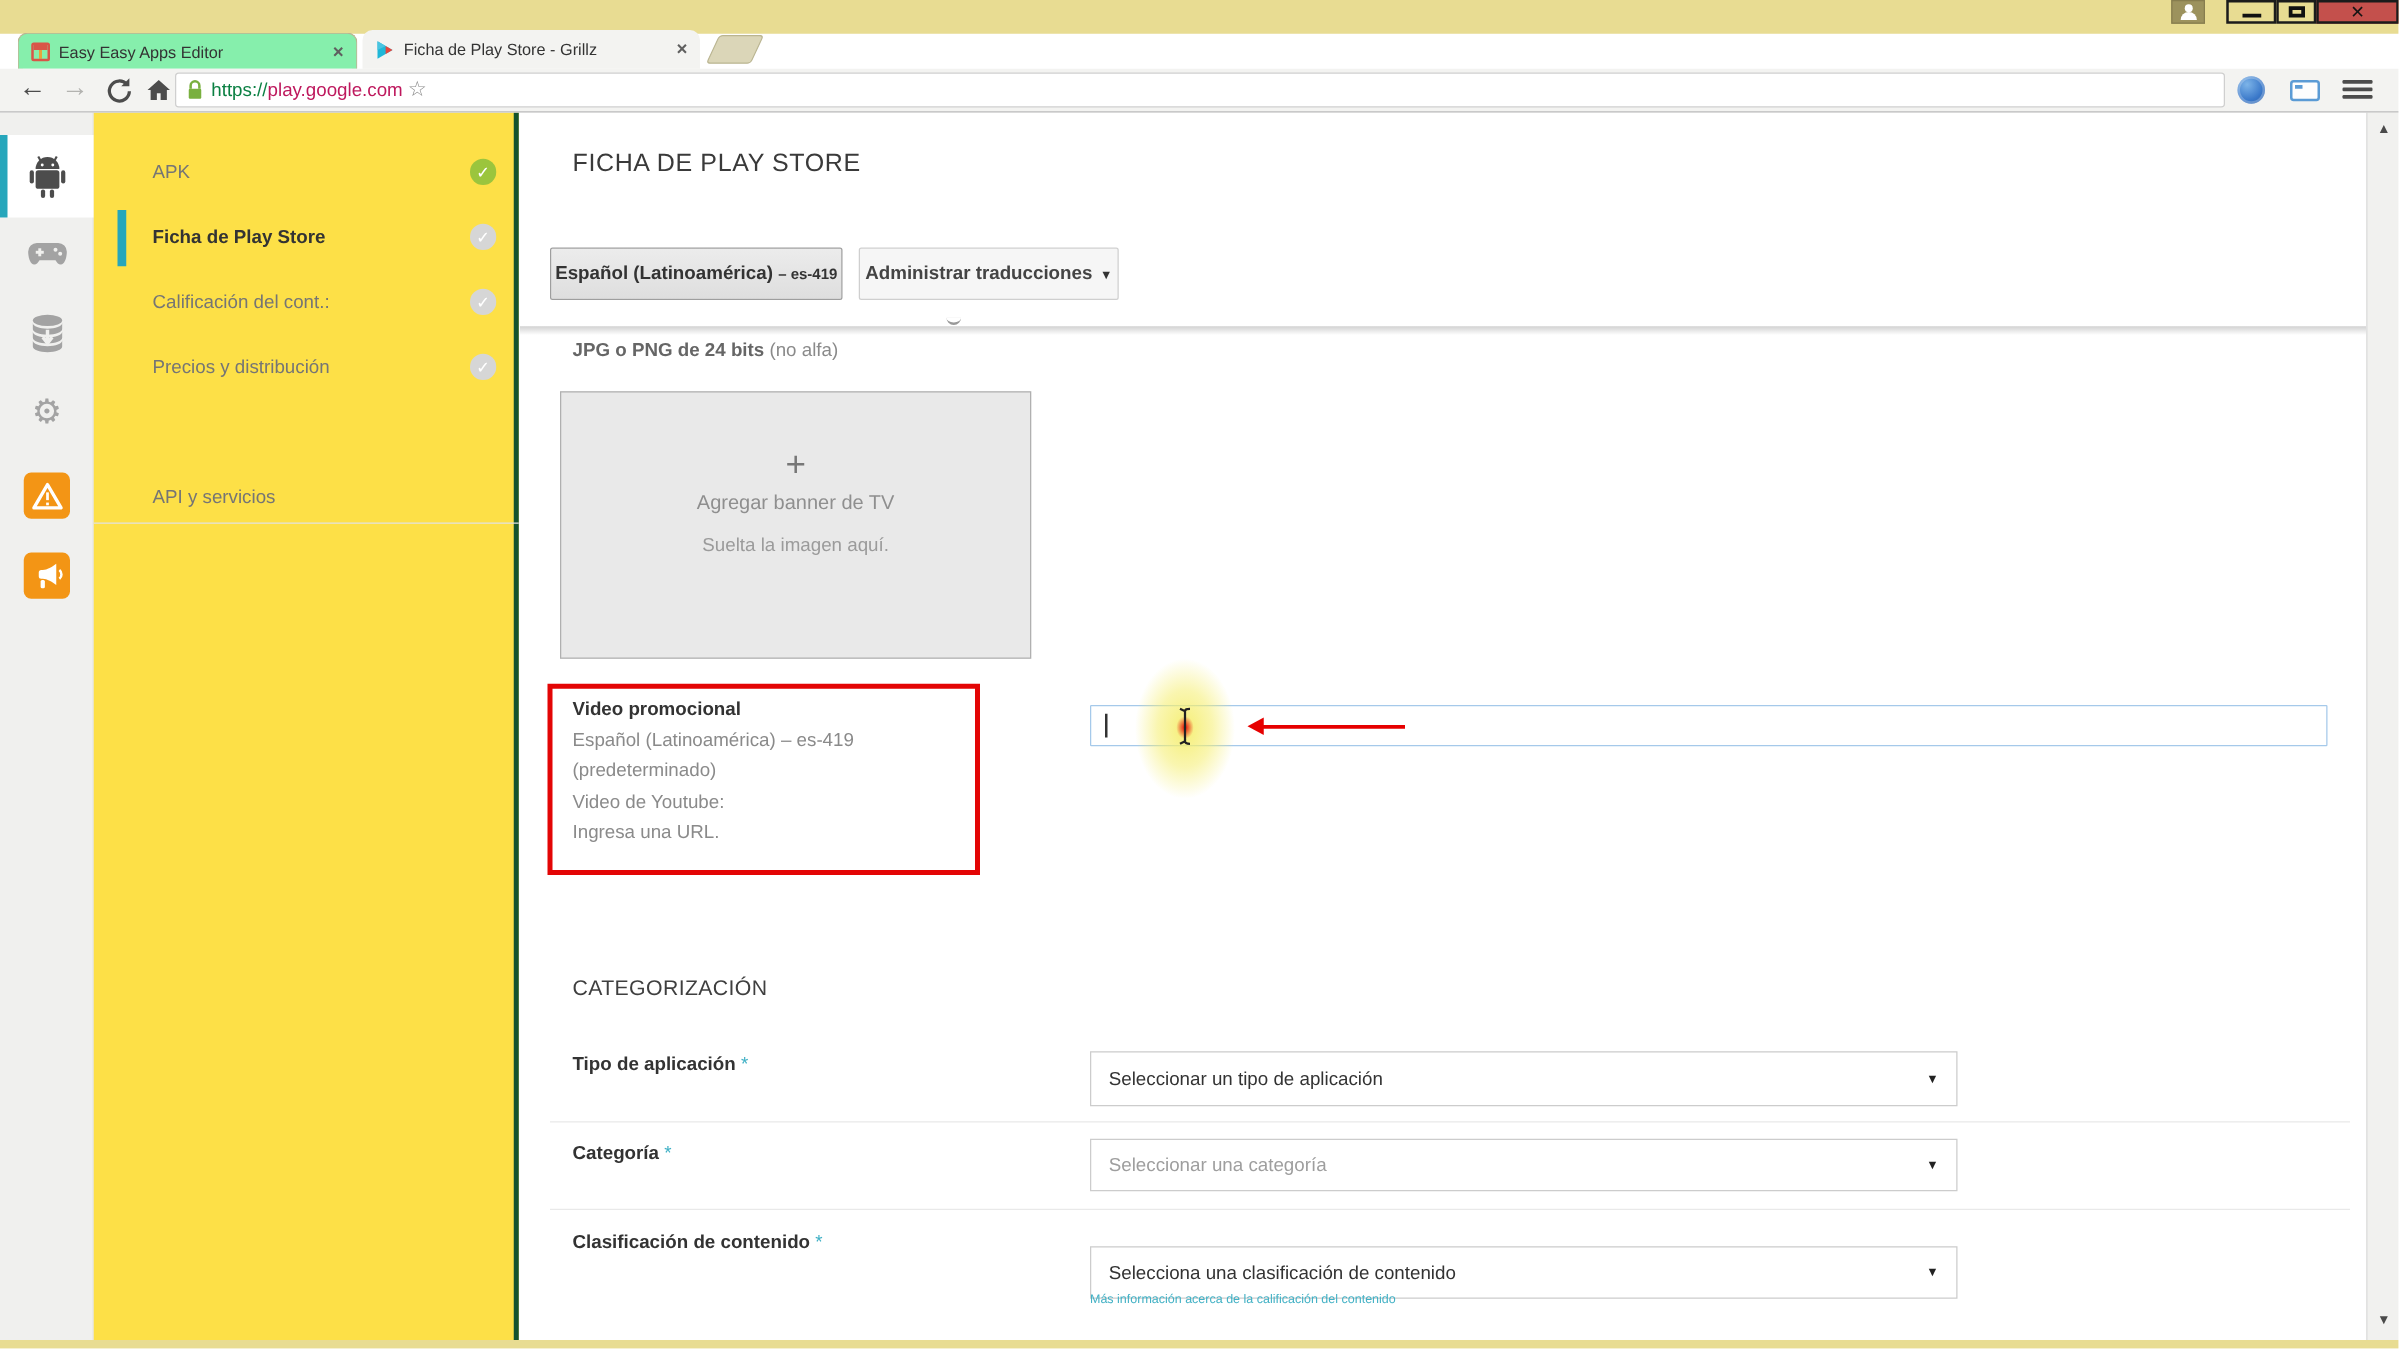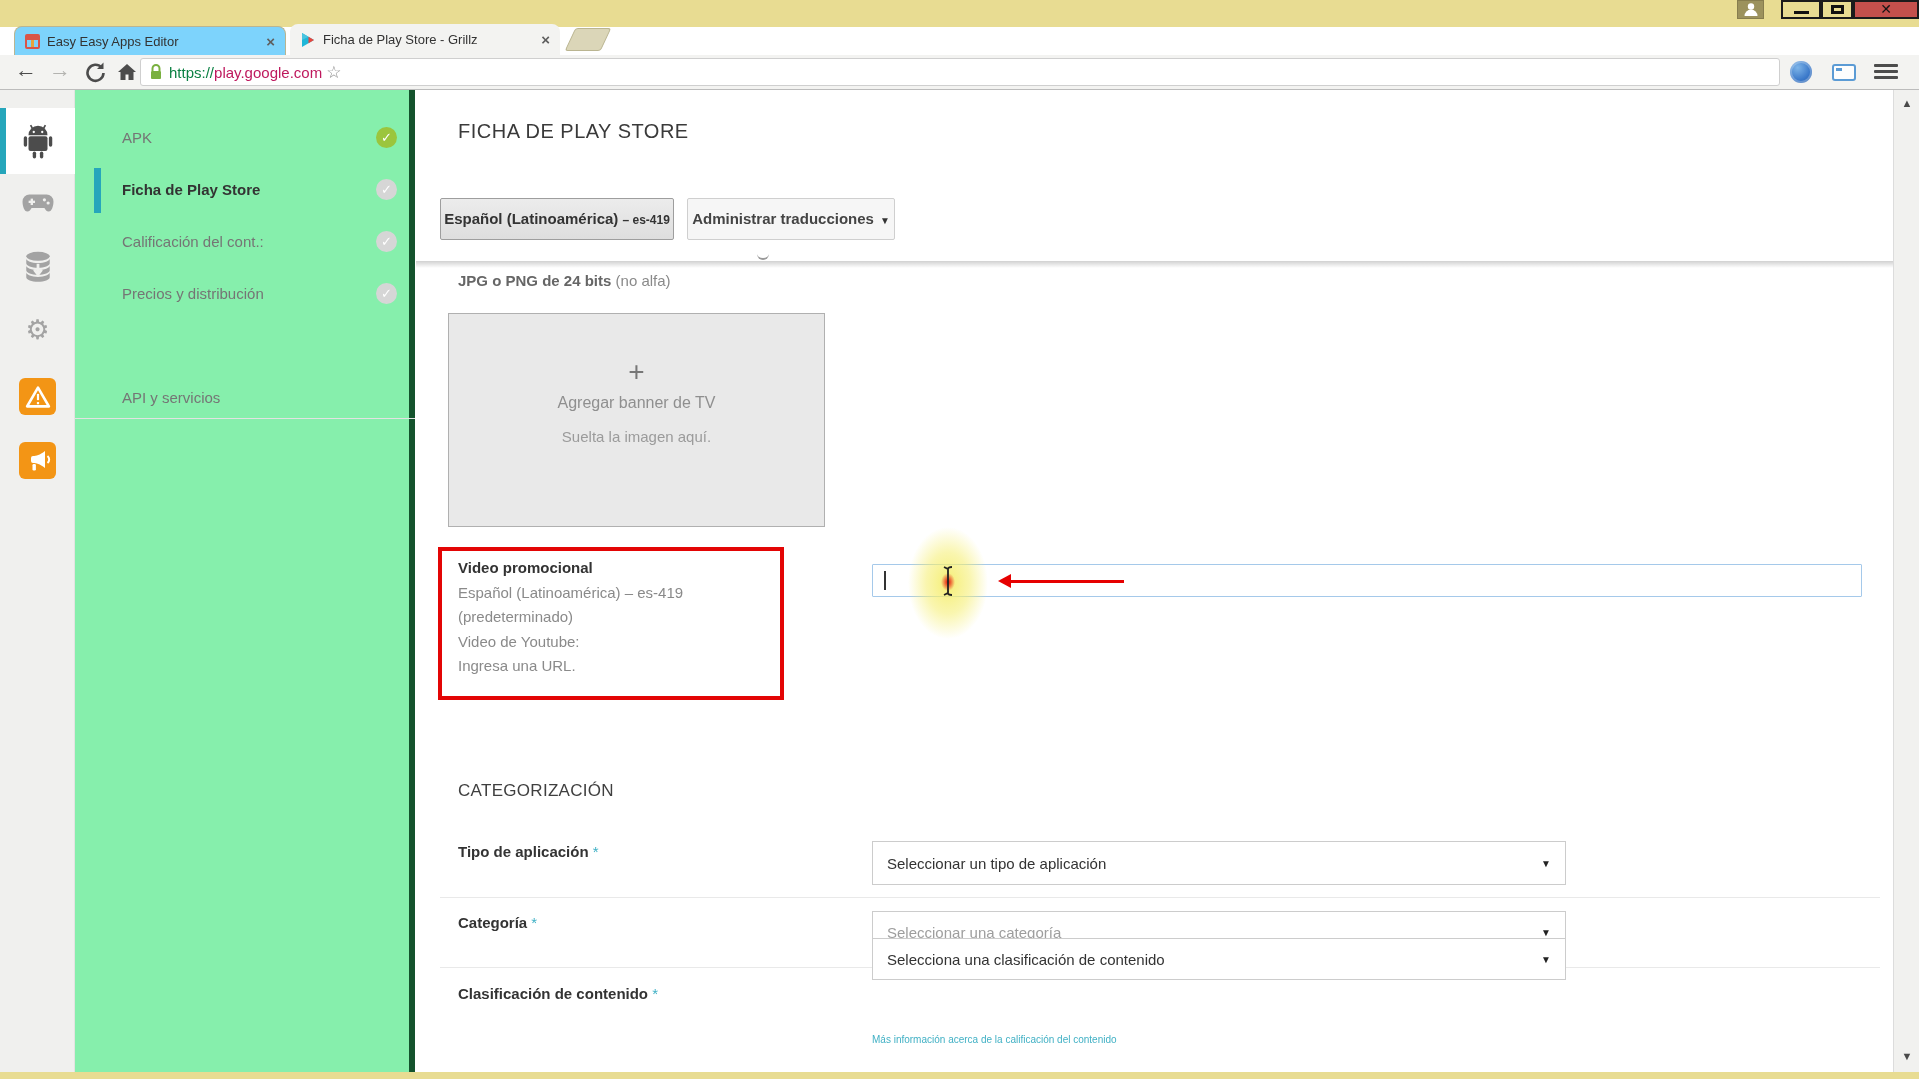--- a/index.html
+++ b/index.html
@@ -13,21 +13,21 @@
   .winbtn { position:absolute; top:0; height:19px; border:2px solid #1b1b1b; }
   #btn-profile { position:absolute; top:0; left:1737px; width:27px; height:19px; background:#9c925d; border:1px solid #877d4e; display:flex; align-items:center; justify-content:center; }
   #btn-min { left:1781px; width:40px; background:#e8dc92; }
   #btn-min .bar { position:absolute; left:11px; bottom:3px; width:15px; height:3px; background:#111; }
   #btn-max { left:1821px; width:32px; background:#e8dc92; }
   #btn-max .sq { position:absolute; left:8px; top:3px; width:13px; height:9px; border:3px solid #111; }
   #btn-close { left:1853px; width:66px; background:#c4504c; color:#141414; font-size:14px; font-weight:bold; text-align:center; line-height:15px; }
 
   
   .tab { position:absolute; display:flex; align-items:center; gap:7px; padding:0 10px; font-size:13px; color:#333; }
-  #tab1 { left:14px; top:26px; width:272px; height:29px; background:#7dd3fc; border:1px solid #bab591; border-bottom:none; border-radius:8px 8px 0 0; }
+  #tab1 { left:14px; top:26px; width:272px; height:29px; background:#86efac; border:1px solid #bab591; border-bottom:none; border-radius:8px 8px 0 0; }
   #tab2 { left:290px; top:24px; width:270px; height:31px; background:#f3f3f1; border-radius:8px 8px 0 0; z-index:6; }
   .tab .title { flex:1; white-space:nowrap; overflow:hidden; }
   .tab .close { color:#5f5f5f; font-size:15px; font-weight:bold; cursor:default; }
   #favicon1 { width:15px; height:15px; border:2px solid #d95548; border-radius:2px; background:
       linear-gradient(#d95548 0 4px, transparent 4px), 
       linear-gradient(90deg, transparent 0 4px, #e8a33c 4px 7px, transparent 7px); flex:0 0 auto; }
   #newtab { position:absolute; left:570px; top:28px; width:36px; height:23px; background:#dbd6b8; border:1px solid #bab591; transform:skewX(-25deg); border-radius:3px; }
 
   
   #toolbar { position:absolute; left:0; top:55px; width:1919px; height:35px; background:#f3f3f1; border-bottom:1px solid #bcbcbc; z-index:5; }
@@ -48,21 +48,21 @@
 
   
   #rail { position:absolute; left:0; top:90px; width:75px; height:982px; background:#f0f0ee; border-right:1px solid #e3e3e1; }
   #rail-active { position:absolute; left:0; top:18px; width:75px; height:66px; background:#fff; }
   #rail-active .accent { position:absolute; left:0; top:0; width:6px; height:66px; background:#26a6bb; }
   .railicon { position:absolute; left:0; width:75px; text-align:center; }
   #icon-gear { font-family:"DejaVu Sans",sans-serif; font-size:27px; color:#a3a3a3; line-height:27px; }
   .orangebox { position:absolute; left:19px; width:37px; height:37px; background:#f39515; border-radius:6px; display:flex; align-items:center; justify-content:center; }
 
   
-  #panel { position:absolute; left:75px; top:90px; width:340px; height:982px; background:#86efac; border-right:6px solid #14532d; }
+  #panel { position:absolute; left:75px; top:90px; width:340px; height:982px; background:#fde047; border-right:4px solid #14532d; }
   .navitem { position:absolute; left:0; width:340px; height:52px; font-size:15px; color:#757575; }
   .navitem .lbl { position:absolute; left:47px; top:17px; }
   .navitem.selected .lbl { color:#333; font-weight:bold; }
   .navitem .selbar { position:absolute; left:19px; top:4px; width:7px; height:45px; background:#26a6bb; }
   .check { position:absolute; right:18px; top:15px; width:21px; height:21px; border-radius:50%; color:#fff; font-size:13px; font-weight:bold; text-align:center; line-height:21px; }
   .check.green { background:#9bc53d; }
   .check.gray { background:#d6d6d6; }
   #nav-divider { position:absolute; left:0; top:328px; width:340px; height:1px; background:#e2e2e2; }
   .badge { position:absolute; right:16px; top:15px; width:21px; height:21px; background:#c2c2c2; border-radius:3px; color:#fff; font-size:13px; font-weight:bold; text-align:center; line-height:21px; }
 
@@ -100,21 +100,21 @@
   .rowlabel .req { color:#3fb0c5; font-weight:normal; }
   .selectbox { position:absolute; left:456px; width:694px; background:#fff; border:1px solid #ccc; font-size:15px; color:#333; display:flex; align-items:center; padding:0 14px; }
   .selectbox .arr { position:absolute; right:14px; font-size:10px; color:#222; }
   .selectbox.placeholder { color:#9e9e9e; }
   #sel1 { top:751px; height:44px; }
   #lbl1 { top:753px; }
   .rowdivider { position:absolute; left:24px; width:1440px; height:1px; background:#e9e9e9; }
   #rdiv1 { top:807px; } #rdiv2 { top:877px; }
   #sel2 { top:821px; height:42px; }
   #lbl2 { top:824px; }
-  #sel3 { top:848px; height:42px; }
+  #sel3 { top:907px; height:42px; }
   #lbl3 { top:895px; }
   #info-link { position:absolute; left:456px; top:944px; font-size:10px; color:#42b1c5; }
 
   
   #scrollbar { position:absolute; left:1893px; top:90px; width:26px; height:982px; background:#f1f1ef; border-left:1px solid #dcdcdc; }
   #scrollbar .sarrow { position:absolute; left:0; width:26px; text-align:center; font-size:11px; color:#4a4a4a; }
   #scroll-up { top:7px; } #scroll-down { bottom:10px; }
 </style>
 </head>
 <body>

